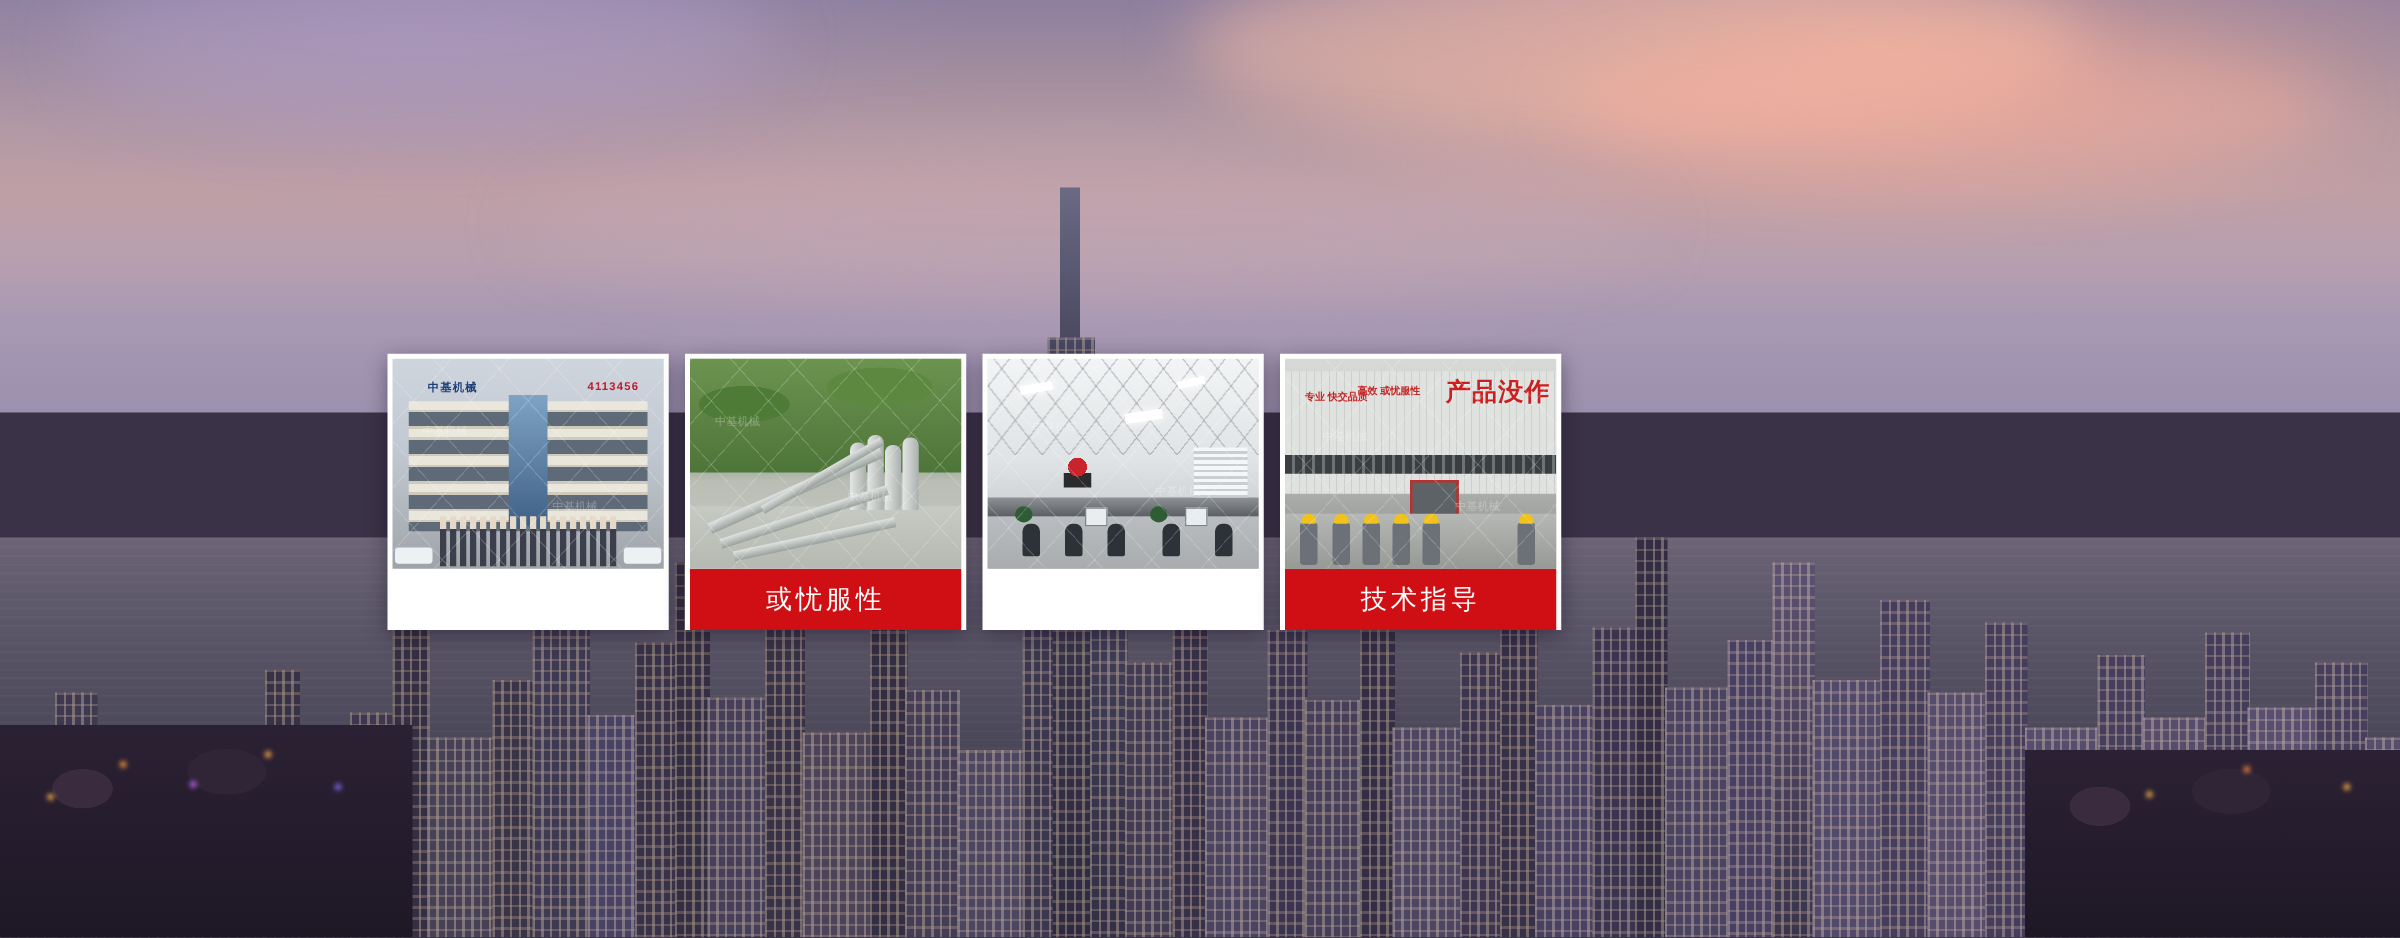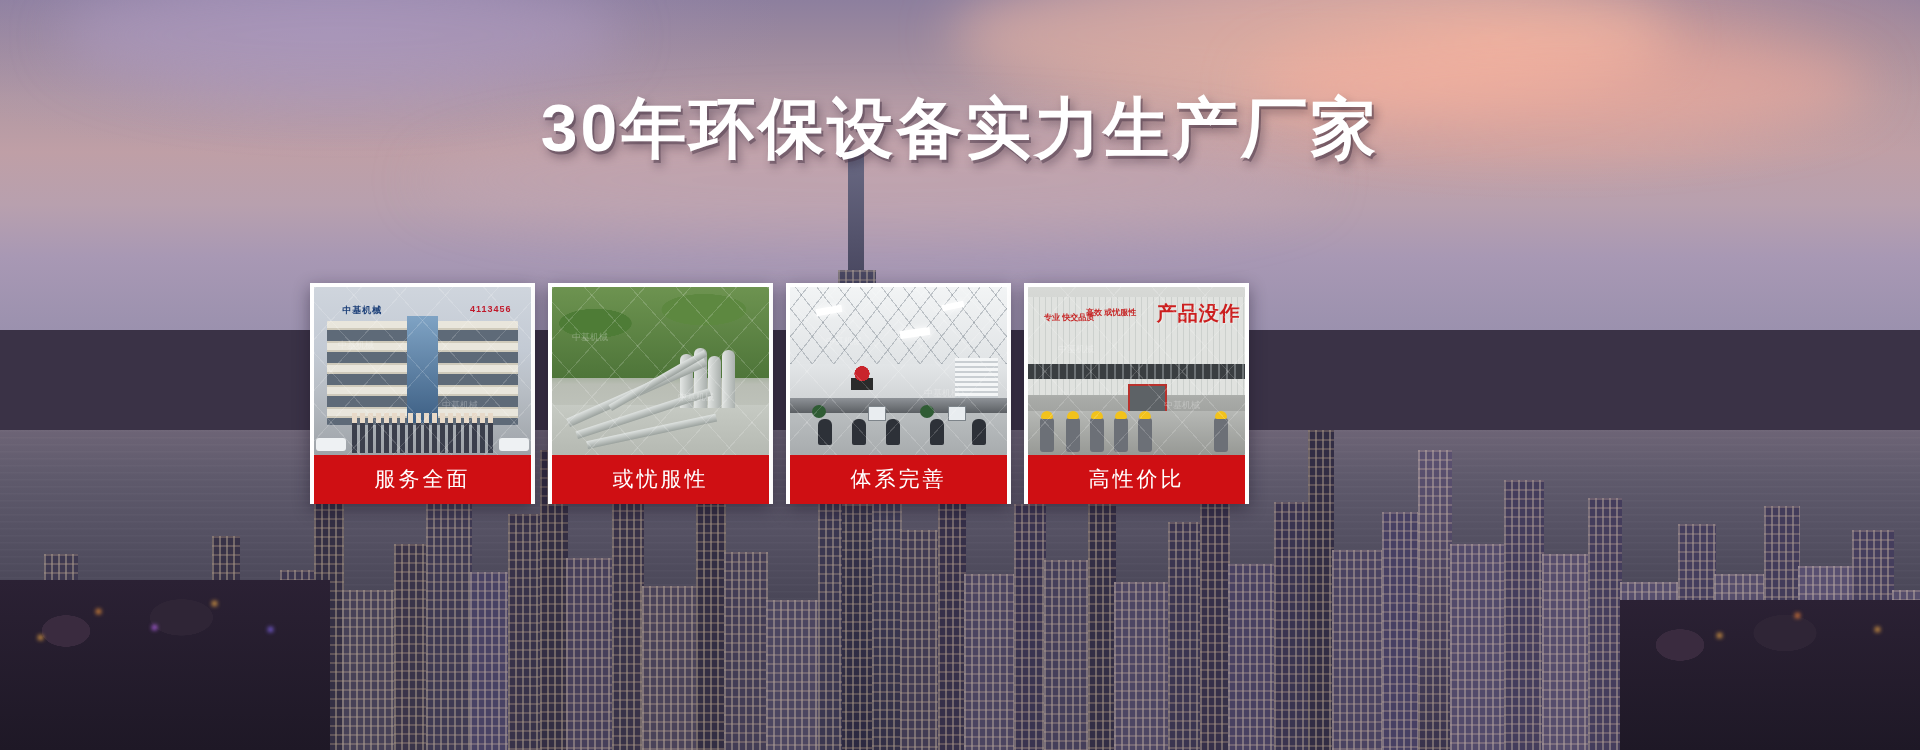--- a/index.html
+++ b/index.html
@@ -368,21 +368,20 @@
   <div class="park" style="right:0;width:300px;height:150px;"></div>
   <div class="lamp" style="left:38px;bottom:110px;background:#ffb347;"></div>
   <div class="lamp" style="left:96px;bottom:136px;background:#ff9d3a;"></div>
   <div class="lamp" style="left:152px;bottom:120px;background:#c56cff;"></div>
   <div class="lamp" style="left:212px;bottom:144px;background:#ffb347;"></div>
   <div class="lamp" style="left:268px;bottom:118px;background:#8a6cff;"></div>
   <div class="lamp" style="right:40px;bottom:118px;background:#ffb347;"></div>
   <div class="lamp" style="right:120px;bottom:132px;background:#ff8a3a;"></div>
   <div class="lamp" style="right:198px;bottom:112px;background:#ffb347;"></div>
 
-  <div class="headline">30年环保设备实力生产厂家</div>
 
 
   <div class="cards">
 
     <div class="card">
       <div class="thumb t1">
         <div class="facade"></div>
         <div class="atrium"></div>
         <div class="sign">中基机械</div>
         <div class="phone">4113456</div>
@@ -406,21 +405,20 @@
             <span></span>
             <span></span>
         </div>
         <div class="carL"></div>
           <div class="carR"></div>
         <div class="wm">
           <b style="left:24px;top:52px;">中基机械</b>
           <b style="left:128px;top:112px;">中基机械</b>
         </div>
       </div>
-      <div class="cap">服务全面</div>
     </div>
 
     <div class="card">
       <div class="thumb t2">
         <div class="field"></div>
         <div class="pad"></div>
         <div class="silo" style="left:128px;height:54px;"></div>
         <div class="silo" style="left:142px;height:60px;"></div>
         <div class="silo" style="left:156px;height:52px;"></div>
         <div class="silo" style="left:170px;height:58px;"></div>
@@ -452,21 +450,20 @@
         <div class="person" style="left:96px;"></div>
         <div class="person" style="left:140px;"></div>
         <div class="person" style="left:182px;"></div>
         <div class="mon" style="left:78px;"></div>
         <div class="mon" style="left:158px;"></div>
         <div class="wm">
           <b style="left:36px;top:48px;">中基机械</b>
           <b style="left:134px;top:100px;">中基机械</b>
         </div>
       </div>
-      <div class="cap">体系完善</div>
     </div>
 
     <div class="card">
       <div class="thumb t4">
         <div class="wall"></div>
         <div class="bigtxt">产品没作</div>
         <div class="smtxt" style="left:16px;top:16%;">专业
 快交品质</div>
         <div class="smtxt" style="left:58px;top:13%;">高效
 或忧服性</div>
@@ -477,17 +474,17 @@
         <div class="w" style="left:38px;"></div>
         <div class="w" style="left:62px;"></div>
         <div class="w" style="left:86px;"></div>
         <div class="w" style="left:110px;"></div>
         <div class="w" style="left:186px;"></div>
         <div class="wm">
           <b style="left:30px;top:56px;">中基机械</b>
           <b style="left:136px;top:112px;">中基机械</b>
         </div>
       </div>
-      <div class="cap">高性价比</div>
+      <div class="cap">技术指导</div>
     </div>
 
   </div>
 </div>
 
 </body></html>

